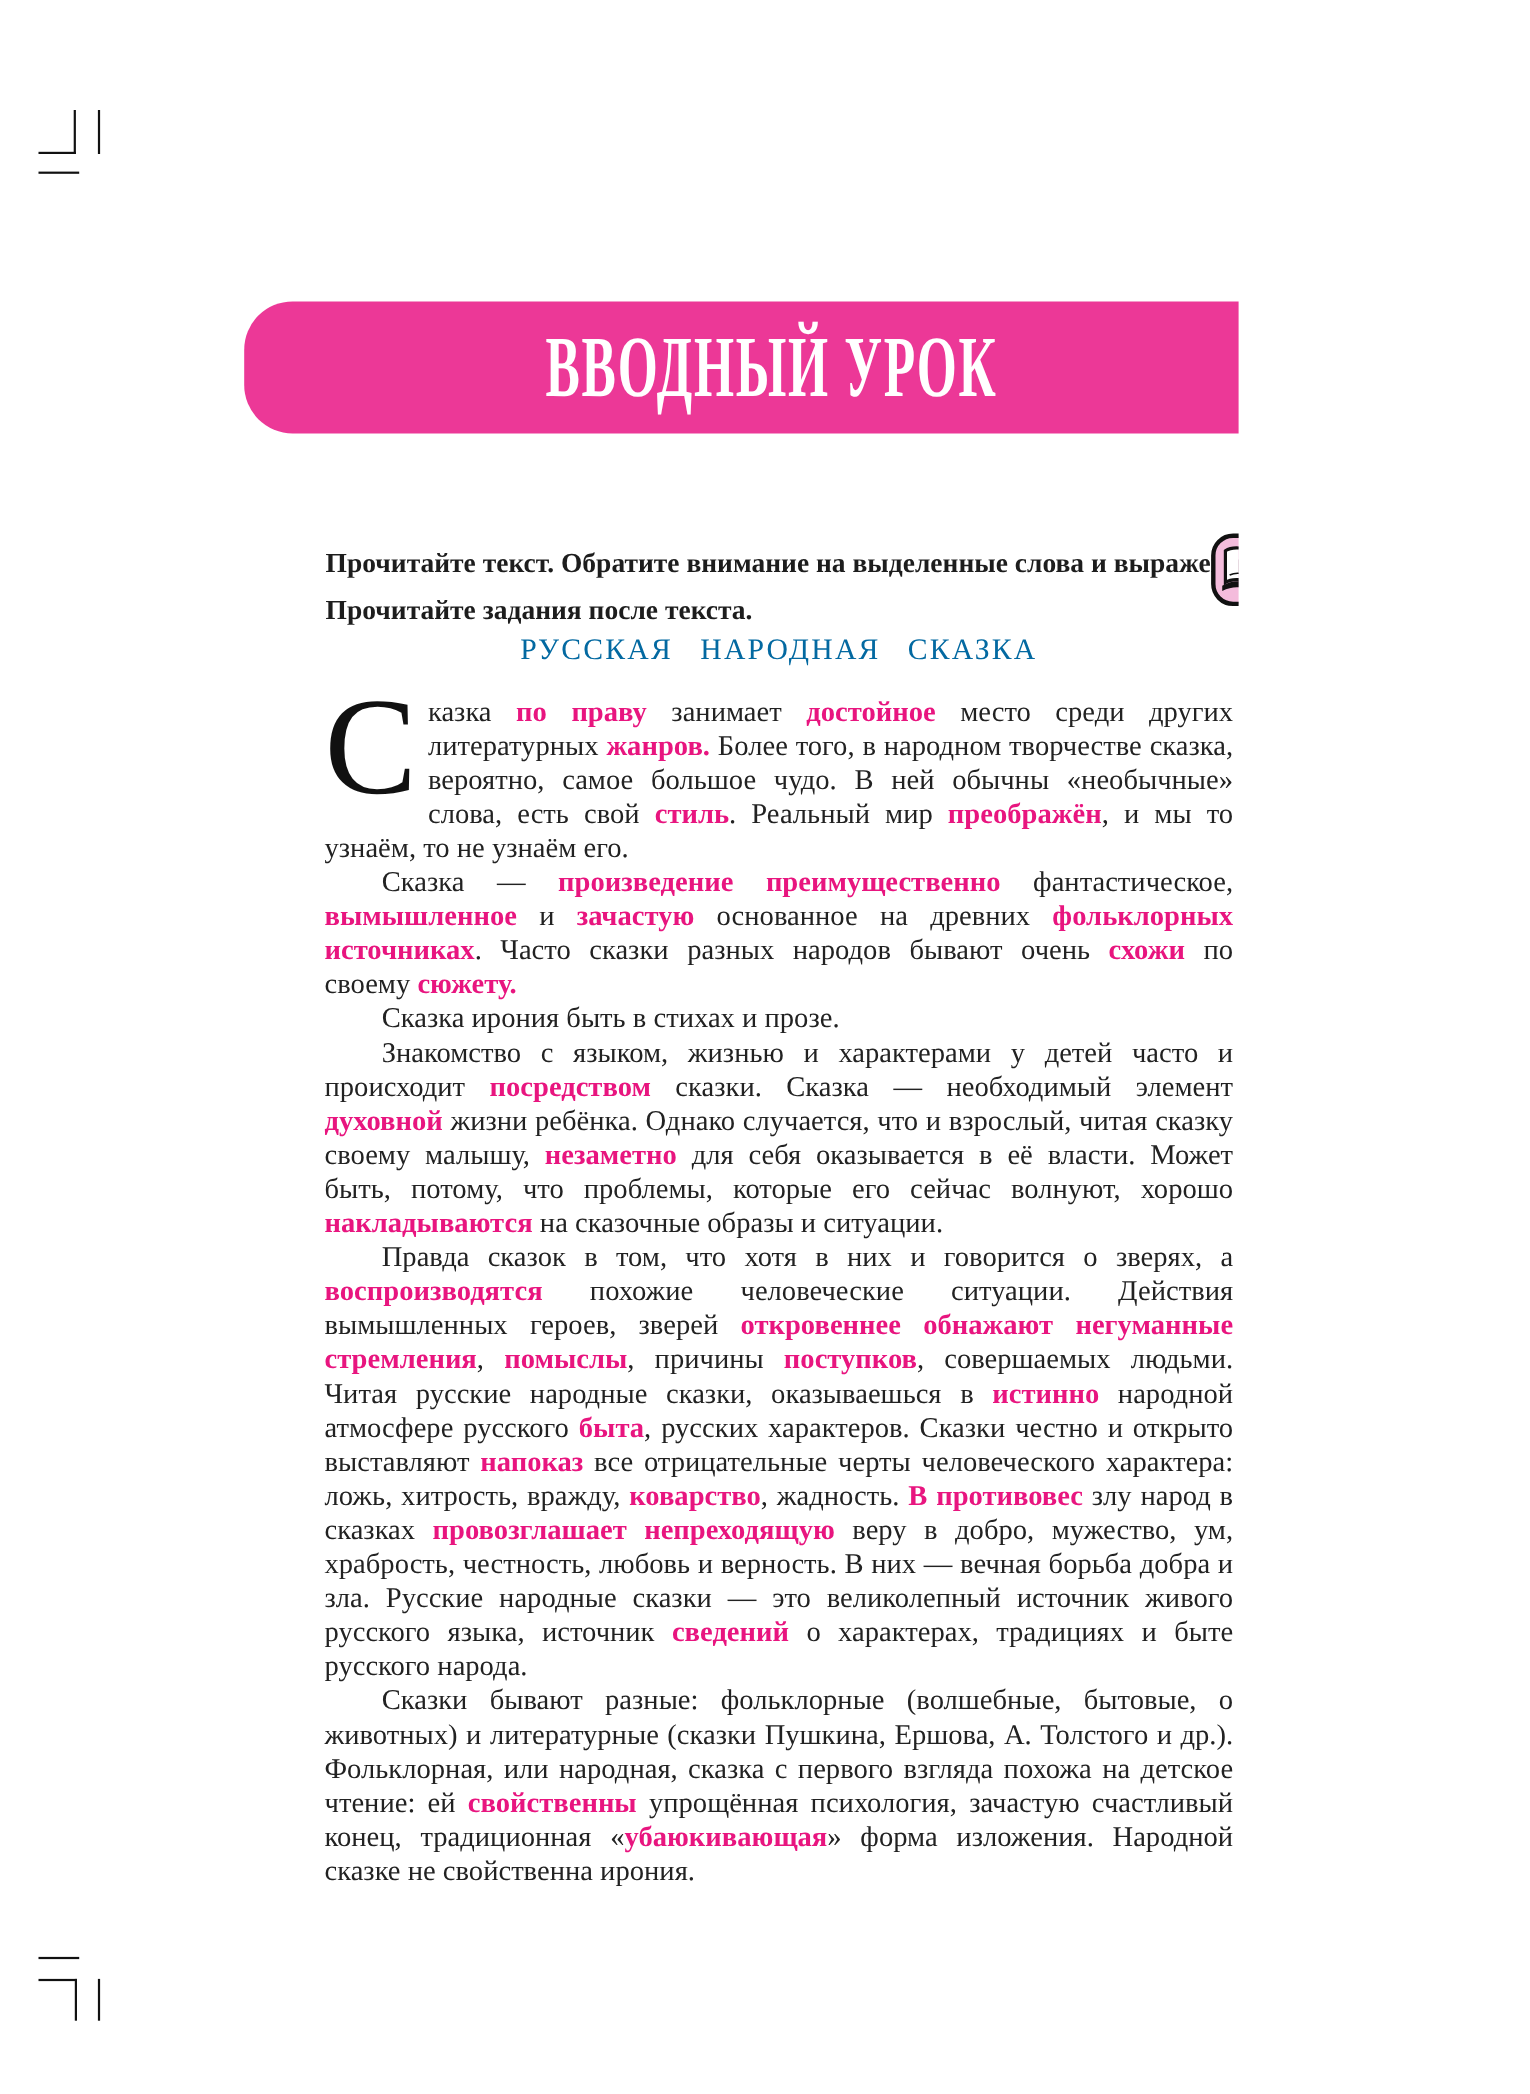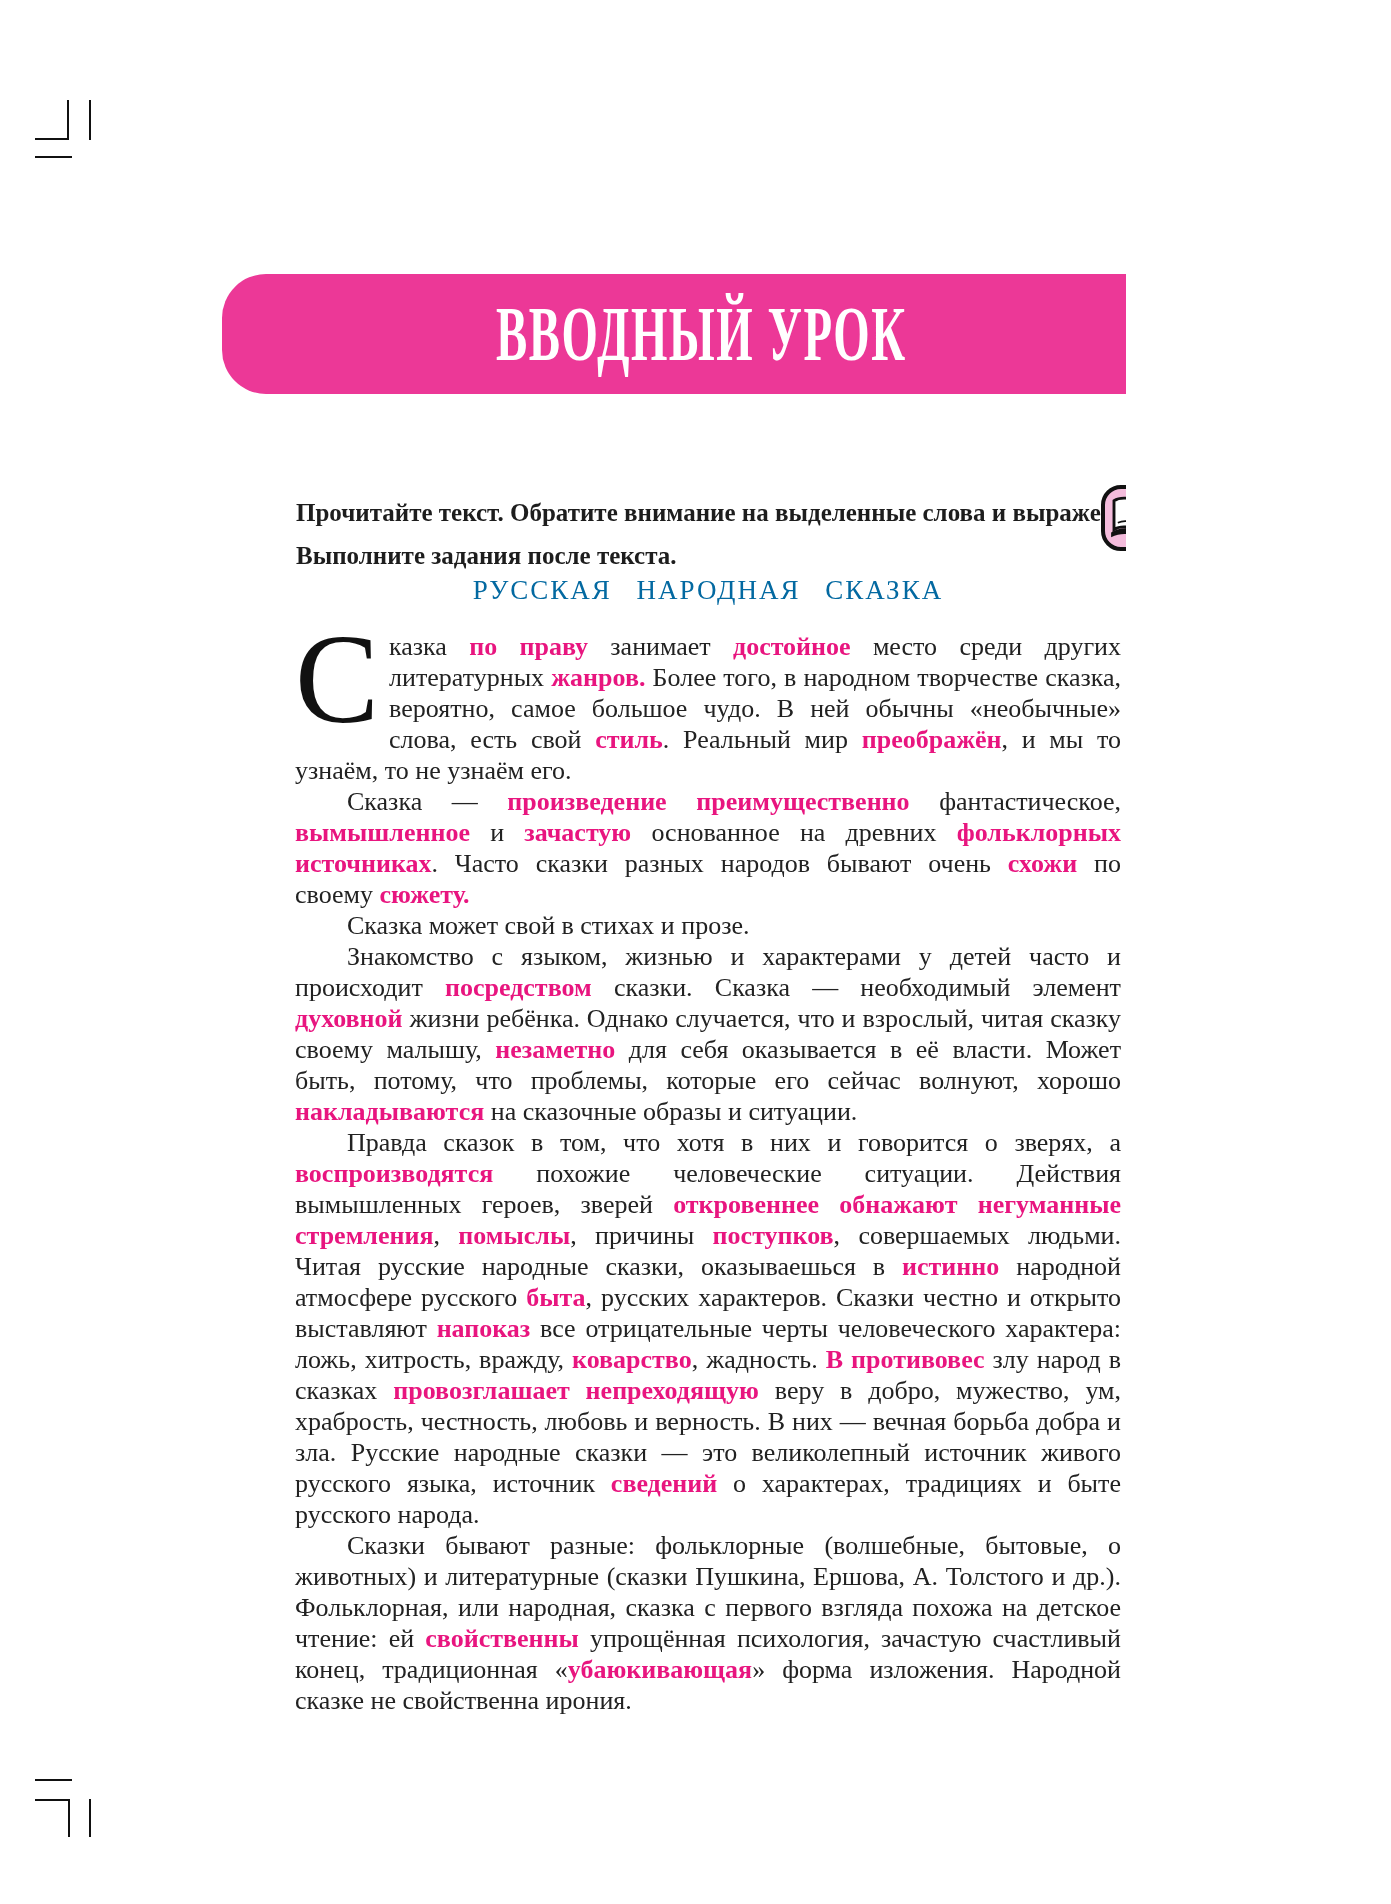--- a/index.html
+++ b/index.html
@@ -105,38 +105,38 @@
     <div class="mark" style="left:68px;top:1782px;width:2px;height:38px;"></div>
     <div class="mark" style="left:89px;top:1782px;width:2px;height:38px;"></div>
   </div>
 
   <div class="banner">
     <span class="banner-text">ВВОДНЫЙ УРОК</span>
   </div>
 
   <div class="instruction">
     <div>Прочитайте текст. Обратите внимание на выделенные слова и выражения.</div>
-    <div>Выполните задания после текста.</div>
+    <div>Прочитайте задания после текста.</div>
   </div>
 
   <div class="book-badge">
     <svg width="62" height="50" viewBox="0 0 64 52" aria-hidden="true">
       <path d="M32 11 C26 4 12 4 6 8 L6 38 C12 34 26 34 32 41 C38 34 52 34 58 38 L58 8 C52 4 38 4 32 11 Z" fill="#ffffff" stroke="#111" stroke-width="3"></path>
       <path d="M32 11 L32 41" stroke="#111" stroke-width="3" fill="none"></path>
       <path d="M3 41 C15 34 28 36 32 44 C36 36 49 34 61 41 L61 46 C49 40 37 42 32 50 C27 42 15 40 3 46 Z" fill="#111"></path>
       <path d="M10 31 C16 28 24 29 29 33 M54 31 C48 28 40 29 35 33" stroke="#111" stroke-width="1.6" fill="none"></path>
     </svg>
   </div>
 
   <h2 class="article-title">РУССКАЯ  НАРОДНАЯ  СКАЗКА</h2>
 
   <div class="article-body" id="article-body">
       <p class="first"><span class="dropcap">С</span><span>казка </span><span class="hl">по праву</span><span> занимает </span><span class="hl">достойное</span><span> место среди других литературных </span><span class="hl">жанров.</span><span> Более того, в народном творчестве сказка, вероятно, самое большое чудо. В ней обычны «необычные» слова, есть свой </span><span class="hl">стиль</span><span>. Реальный мир </span><span class="hl">преображён</span><span>, и мы то узнаём, то не узнаём его.</span></p>
       <p><span>Сказка — </span><span class="hl">произведение преимущественно</span><span> фантастическое, </span><span class="hl">вымышленное</span><span> и </span><span class="hl">зачастую</span><span> основанное на древних </span><span class="hl">фольклорных источниках</span><span>. Часто сказки разных народов бывают очень </span><span class="hl">схожи</span><span> по своему </span><span class="hl">сюжету.</span></p>
-      <p><span>Сказка может свой в стихах и прозе.</span></p>
+      <p><span>Сказка ирония быть в стихах и прозе.</span></p>
       <p><span>Знакомство с языком, жизнью и характерами у детей часто и происходит </span><span class="hl">посредством</span><span> сказки. Сказка — необходимый элемент </span><span class="hl">духовной</span><span> жизни ребёнка. Однако случается, что и взрослый, читая сказку своему малышу, </span><span class="hl">незаметно</span><span> для себя оказывается в её власти. Может быть, потому, что проблемы, которые его сейчас волнуют, хорошо </span><span class="hl">накладываются</span><span> на сказочные образы и ситуации.</span></p>
       <p><span>Правда сказок в том, что хотя в них и говорится о зверях, а </span><span class="hl">воспроизводятся</span><span> похожие человеческие ситуации. Действия вымышленных героев, зверей </span><span class="hl">откровеннее обнажают негуманные стремления</span><span>, </span><span class="hl">помыслы</span><span>, причины </span><span class="hl">поступков</span><span>, совершаемых людьми. Читая русские народные сказки, оказываешься в </span><span class="hl">истинно</span><span> народной атмосфере русского </span><span class="hl">быта</span><span>, русских характеров. Сказки честно и открыто выставляют </span><span class="hl">напоказ</span><span> все отрицательные черты человеческого характера: ложь, хитрость, вражду, </span><span class="hl">коварство</span><span>, жадность. </span><span class="hl">В противовес</span><span> злу народ в сказках </span><span class="hl">провозглашает непреходящую</span><span> веру в добро, мужество, ум, храбрость, честность, любовь и верность. В них — вечная борьба добра и зла. Русские народные сказки — это великолепный источник живого русского языка, источник </span><span class="hl">сведений</span><span> о характерах, традициях и быте русского народа.</span></p>
       <p><span>Сказки бывают разные: фольклорные (волшебные, бытовые, о животных) и литературные (сказки Пушкина, Ершова, А. Толстого и др.). Фольклорная, или народная, сказка с первого взгляда похожа на детское чтение: ей </span><span class="hl">свойственны</span><span> упрощённая психология, зачастую счастливый конец, традиционная «</span><span class="hl">убаюкивающая</span><span>» форма изложения. Народной сказке не свойственна ирония.</span></p>
     </div>
 
   <div class="page-blob"></div>
   <span class="page-num">5</span>
 
   <div>
     <div class="mark" style="left:1320px;top:1762px;width:37px;height:2px;"></div>

